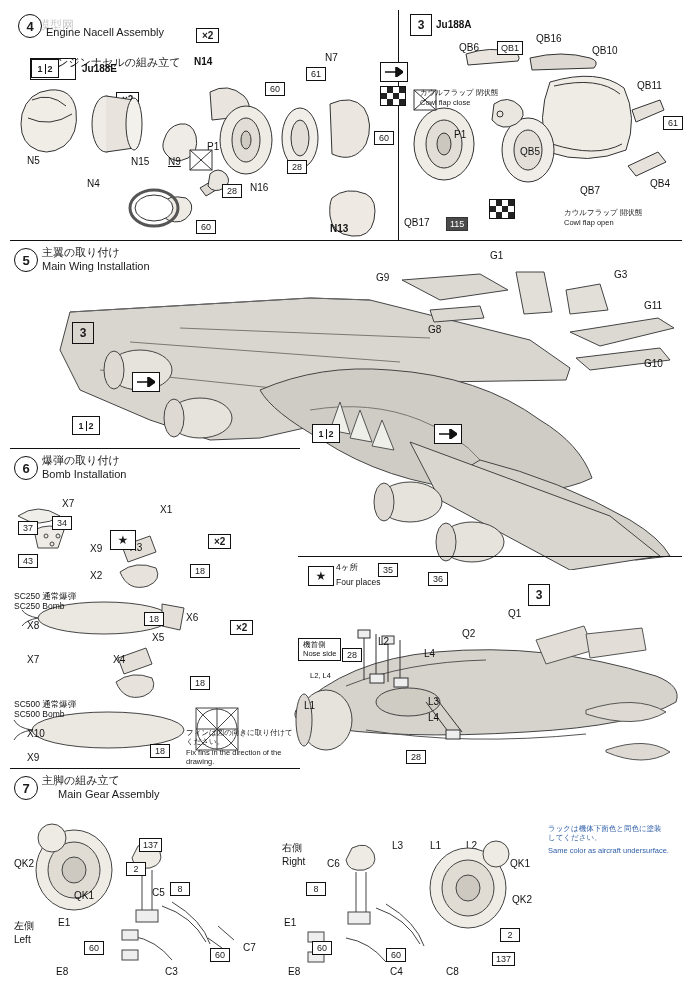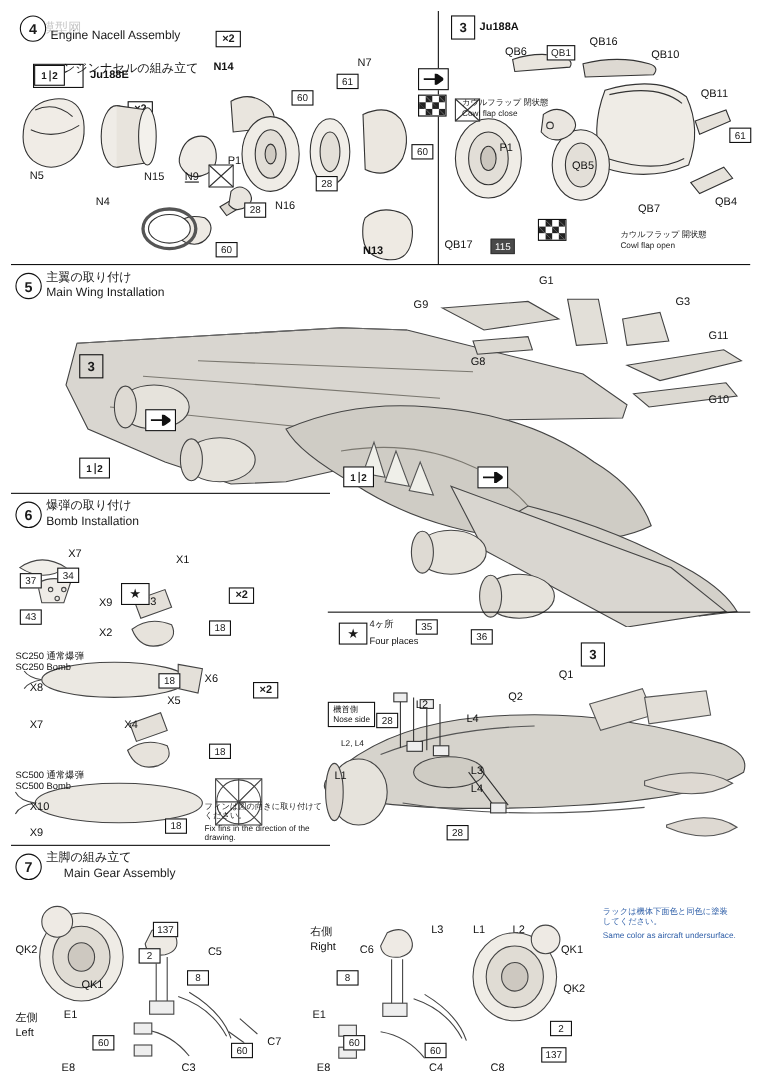--- a/index.html
+++ b/index.html
@@ -397,21 +397,21 @@
       <path d="M150,96 q30,10 44,36 M160,92 q30,18 38,42"></path>
       <path d="M196,128 l14,10 M206,116 l16,14"></path>
       <path d="M120,126 q24,4 40,24"></path>
       <rect x="110" y="120" width="16" height="10" fill="#eee"></rect>
       <rect x="110" y="140" width="16" height="10" fill="#eee"></rect>
     </g>
   </svg>
 
   <div class="abs box-num" style="left:139px;top:838px;">137</div>
   <div class="abs box-num" style="left:126px;top:862px;">2</div>
-  <div class="abs lbl" style="left:152px;top:860px;padding-left:37px;">C5</div>
+  <div class="abs lbl" style="left:152px;top:887px;">C5</div>
   <div class="abs lbl" style="left:14px;top:858px;">QK2</div>
   <div class="abs lbl" style="left:74px;top:890px;">QK1</div>
   <div class="abs box-num" style="left:170px;top:882px;">8</div>
   <div class="abs lbl" style="left:58px;top:917px;">E1</div>
   <div class="abs box-num" style="left:84px;top:941px;">60</div>
   <div class="abs box-num" style="left:210px;top:948px;">60</div>
   <div class="abs lbl" style="left:56px;top:966px;">E8</div>
   <div class="abs lbl" style="left:165px;top:966px;">C3</div>
   <div class="abs lbl" style="left:243px;top:942px;">C7</div>
   <div class="abs lbl" style="left:14px;top:920px;">左側</div>

